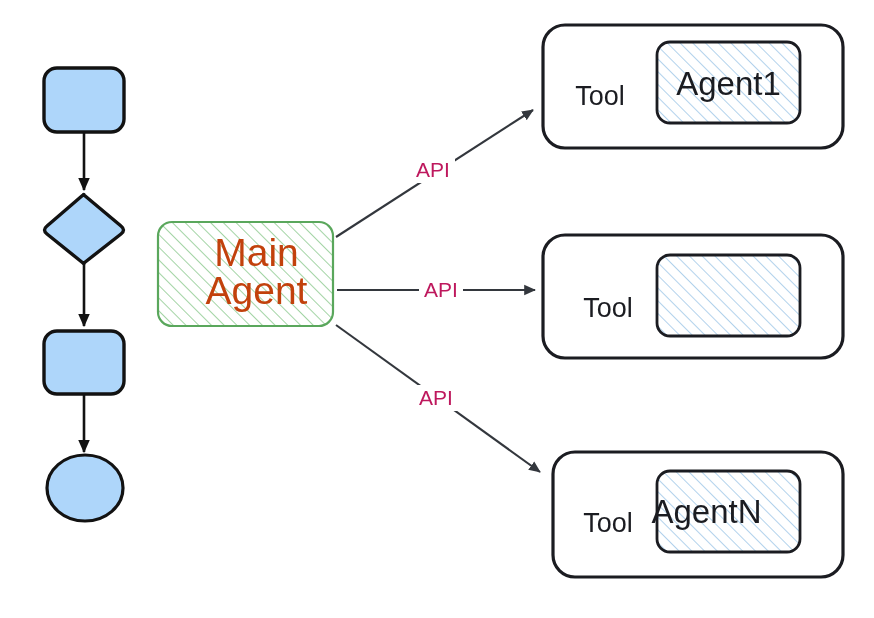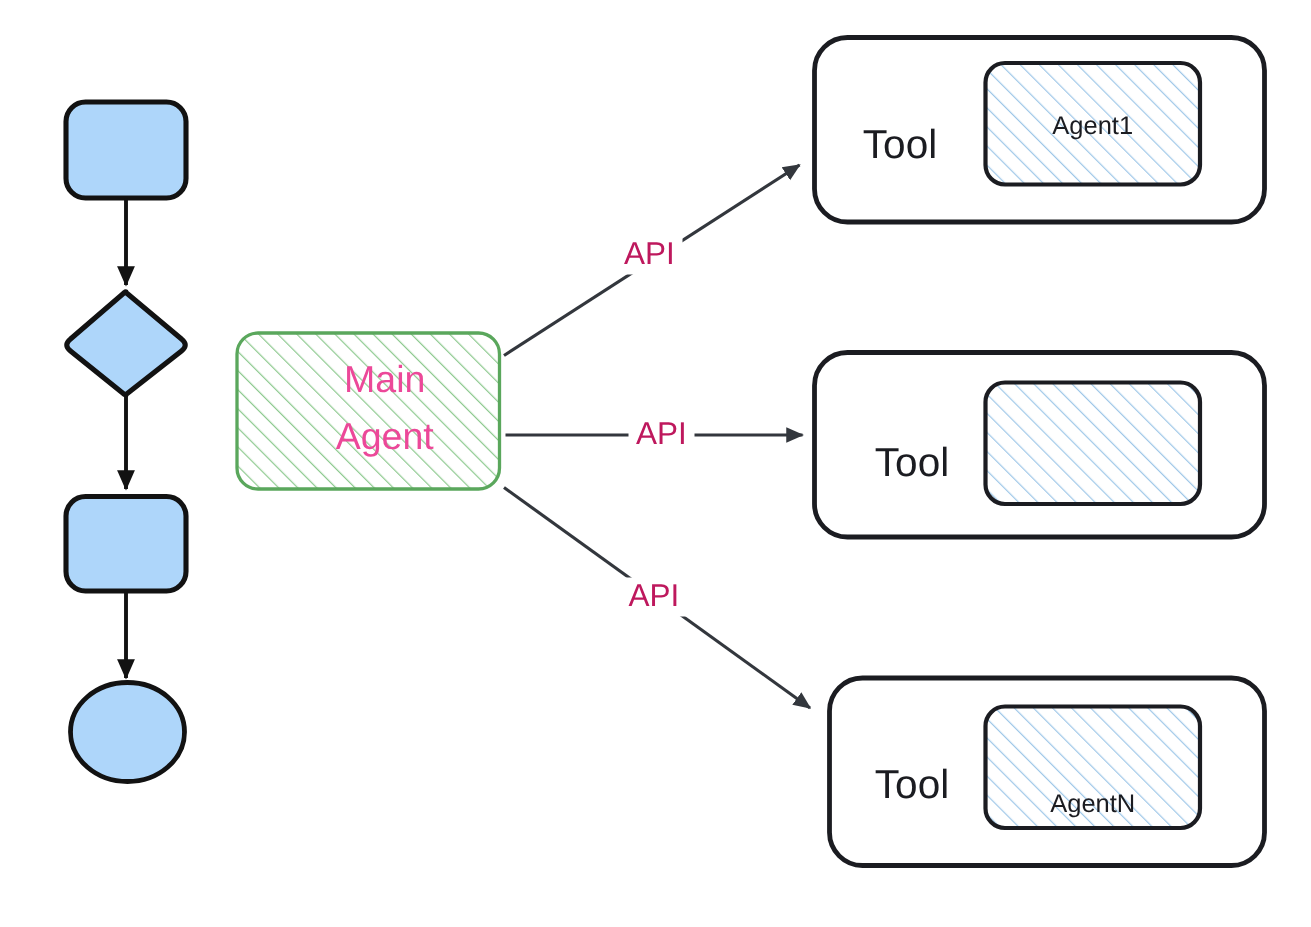--- a/index.html
+++ b/index.html
@@ -23,30 +23,30 @@
     height: 618px;
   }
   .node-label {
     position: absolute;
     font-family: "Liberation Sans", sans-serif;
     text-align: center;
     white-space: pre;
     pointer-events: none;
   }
   .main-agent-label {
-    color: #ec4899;
-    font-size: 25px;
+    color: #c2410c;
+    font-size: 39px;
     line-height: 38px;
     left: 158px;
     top: 234px;
     width: 197px;
   }
   .agent-label {
     color: #1b1c21;
-    font-size: 17px;
+    font-size: 33px;
     line-height: 30px;
     width: 143px;
   }
   .tool-label {
     color: #1b1c21;
     font-size: 27px;
     line-height: 24px;
     width: 80px;
     text-align: center;
   }
@@ -126,20 +126,20 @@
     </g>
   </svg>
 
   <div class="node-label main-agent-label"><span>Main</span><br><span>Agent</span></div>
 
   <div class="node-label agent-label" style="left:657px; top:69px;">Agent1</div>
   <div class="node-label tool-label" style="left:560px; top:84px;">Tool</div>
 
   <div class="node-label tool-label" style="left:568px; top:296px;">Tool</div>
 
-  <div class="node-label agent-label" style="left:657px; top:497px;margin-top:24px;">AgentN</div>
+  <div class="node-label agent-label" style="left:635px; top:497px;">AgentN</div>
   <div class="node-label tool-label" style="left:568px; top:511px;">Tool</div>
 
   <div class="node-label edge-label" style="left:411px; top:157px;">API</div>
   <div class="node-label edge-label" style="left:419px; top:277px;">API</div>
   <div class="node-label edge-label" style="left:414px; top:385px;">API</div>
 
 </div>
 
 </body></html>

